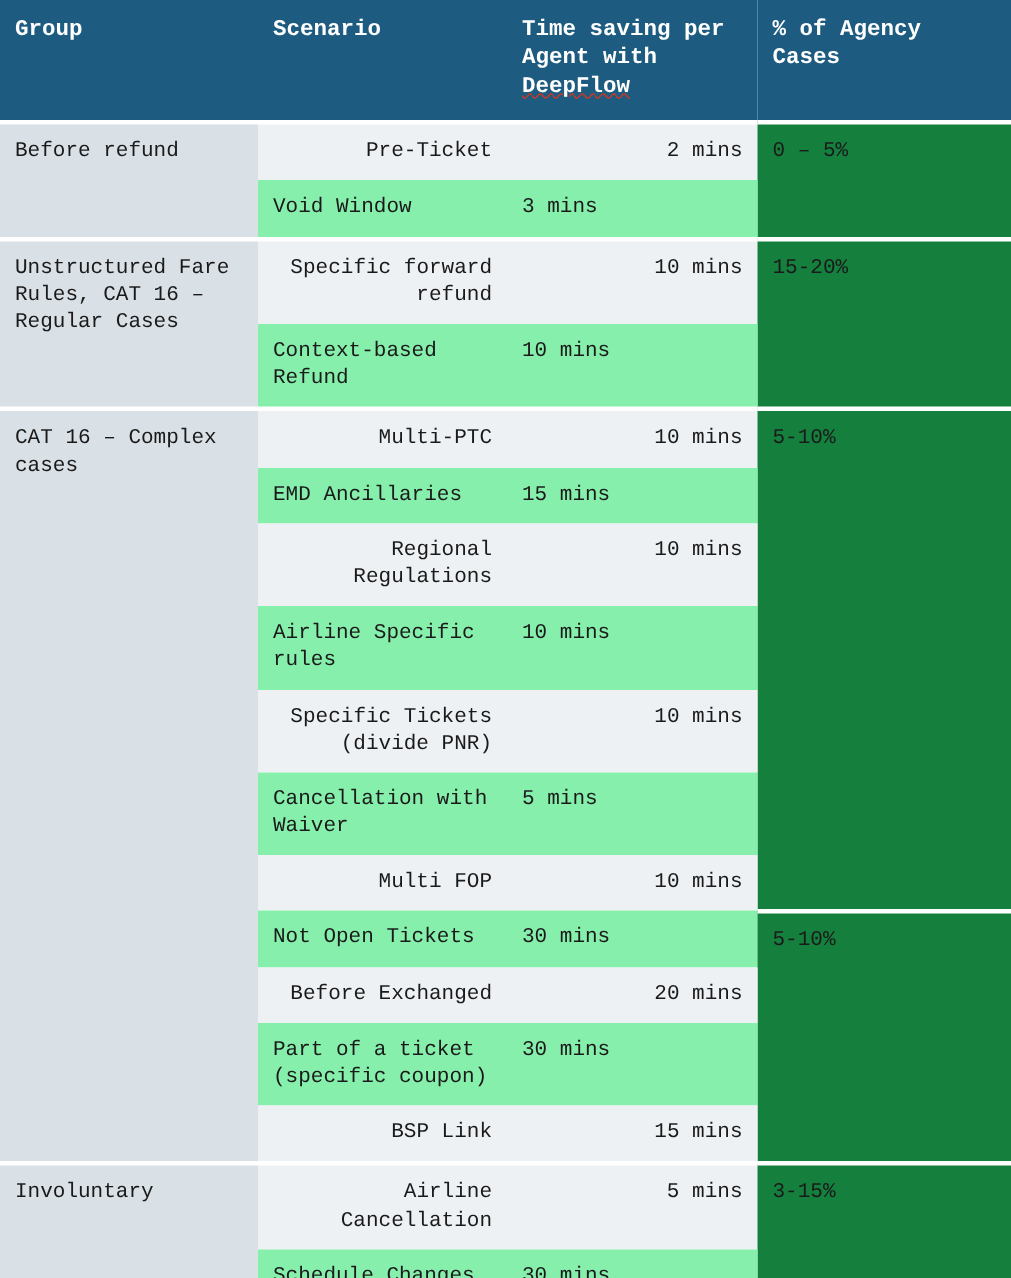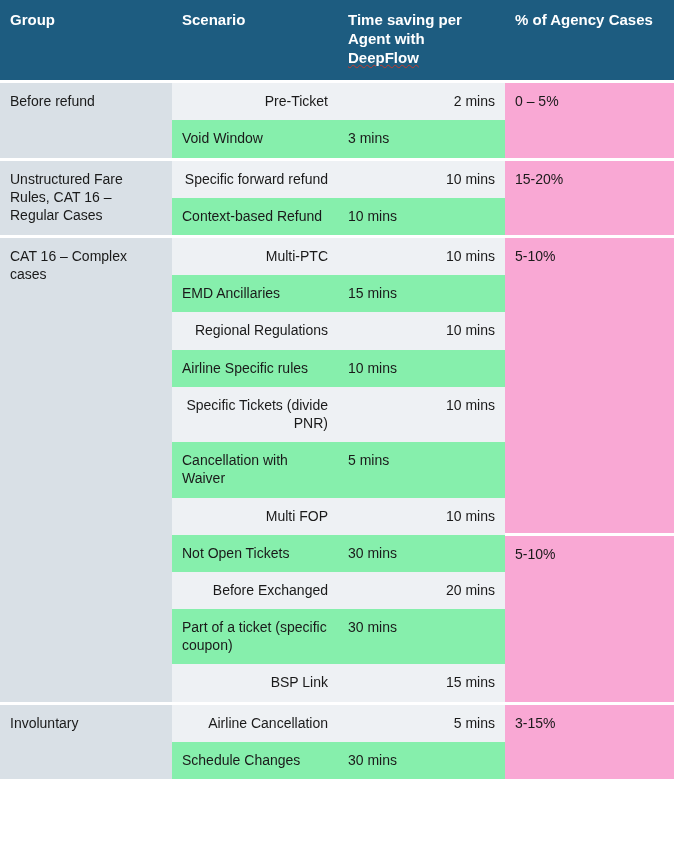--- a/index.html
+++ b/index.html
@@ -11,20 +11,21 @@
     width: 674px;
     height: 852px;
     font-family: "Liberation Sans", sans-serif;
     color: #1a1a1a;
     overflow: hidden;
   }
   #sheet {
     width: 674px;
     height: 852px;
     position: relative;
+    font-family: Liberation Mono, monospace;
   }
   table.matrix {
     border-collapse: collapse;
     table-layout: fixed;
     width: 674px;
   }
   table.matrix col.c-group { width: 172px; }
   table.matrix col.c-scenario { width: 166px; }
   table.matrix col.c-time { width: 167px; }
   table.matrix col.c-pct { width: 169px; }
@@ -54,21 +55,21 @@
     font-size: 14px;
     line-height: 1.3;
     vertical-align: top;
     padding: 9px 10px 10px 10px;
     border: none;
   }
   
   td.tint-a { background: #eef1f4; text-align: right; }
   td.tint-b { background: #86efac; }
   td.group-cell { background: #d9e0e6; }
-  td.pct-cell { background: #f9a8d4; }
+  td.pct-cell { background: #15803d; }
 
   
   tr.grp-start td { border-top: 3px solid #ffffff; }
   tr.sub-start td.pct-cell { border-top: 3px solid #ffffff; }
 
   td.group-cell, td.pct-cell {
     font-size: 14px;
   }
   .cell-text { display: block; }
 </style>

